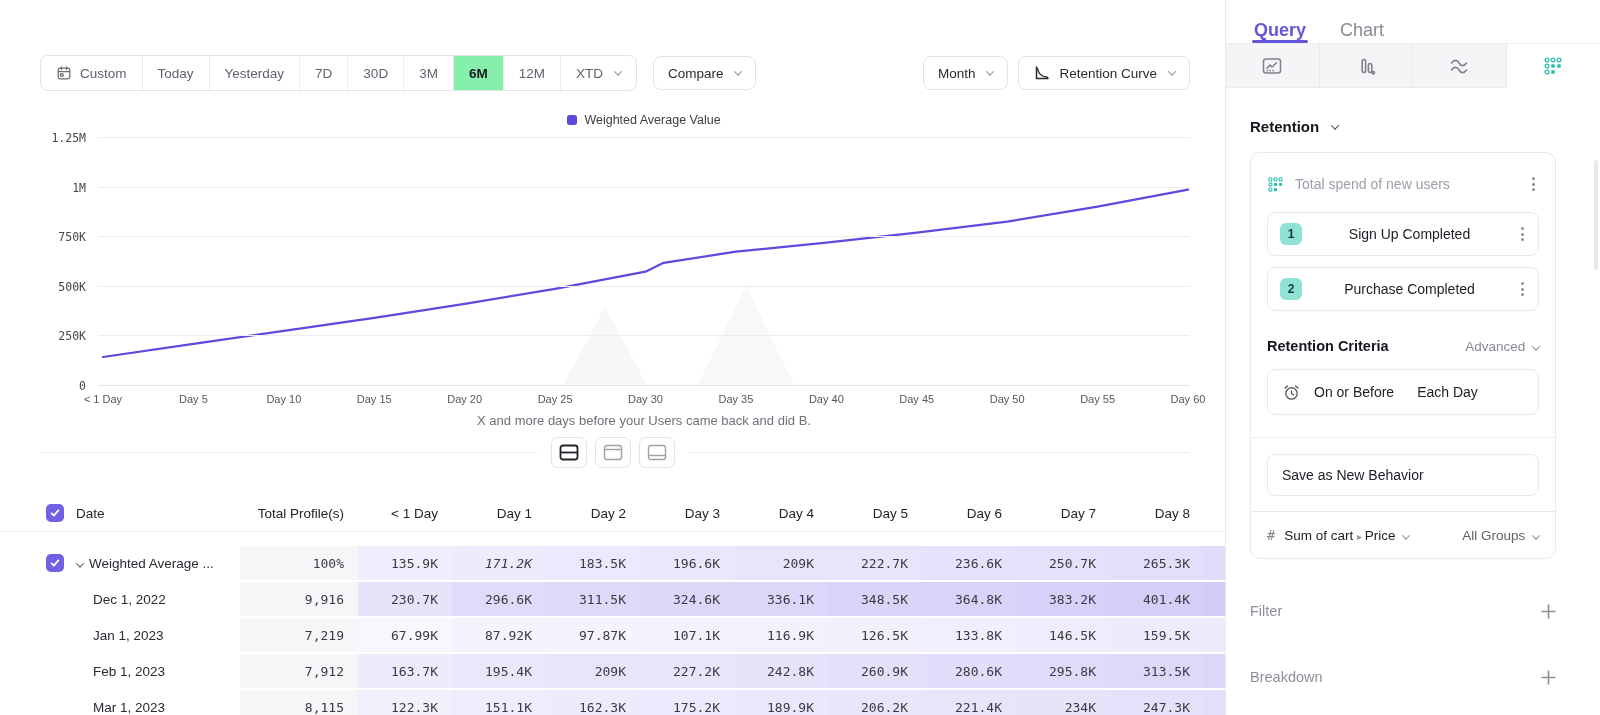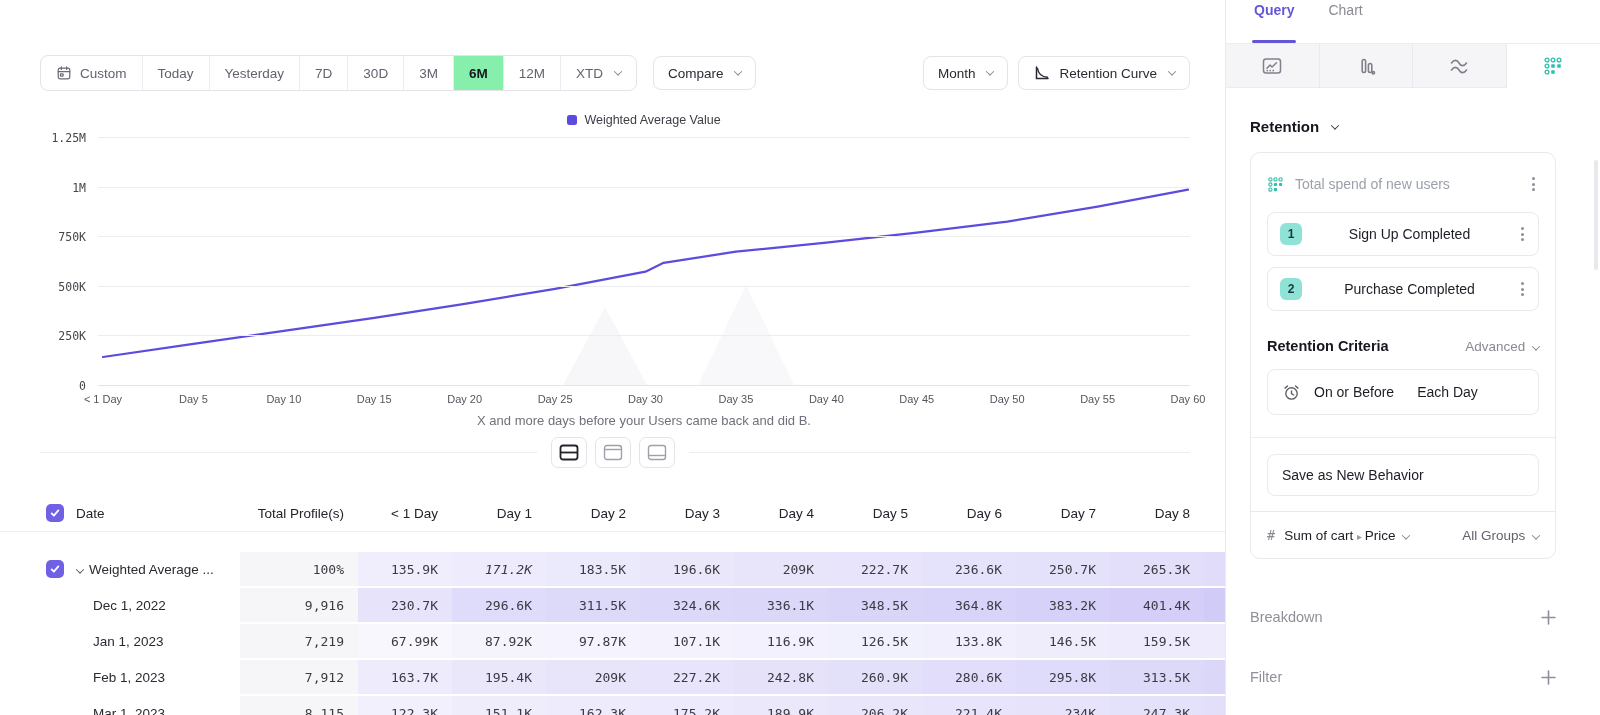--- a/index.html
+++ b/index.html
@@ -47,37 +47,37 @@
   .viewtoggle { position:absolute; top:437px; left:0; width:1225px; height:32px; }
   .vt-line { position:absolute; top:15px; left:40px; right:35px; border-top:1px solid #ececf1; }
   .vt-box { position:absolute; top:0; left:0; width:100%; display:flex; justify-content:center; }
   .vt-inner { display:flex; gap:8px; background:#fff; padding:0 14px; }
   .vt-btn { width:36px; height:31px; border:1px solid #e3e3e9; border-radius:7px; background:#fff;
     display:flex; align-items:center; justify-content:center; cursor:pointer; }
 
   
   .table { position:absolute; top:495px; left:0; width:1225px; }
   .trow { display:grid; grid-template-columns:240px 118px repeat(9,94px) 1fr; height:34px; margin-bottom:2px; }
-  .trow.head { height:37px; margin-bottom:20px; border-bottom:1px solid #ececf1; }
+  .trow.head { height:37px; margin-bottom:14px; border-bottom:1px solid #ececf1; }
   .hcell { display:flex; align-items:center; justify-content:flex-end; padding-right:14px;
     font-size:13.5px; font-weight:500; color:#23232b; }
   .hcell.date { justify-content:flex-start; padding-left:46px; gap:12px; }
   .num { display:flex; align-items:center; justify-content:flex-end; padding-right:14px;
     font-family:"DejaVu Sans Mono", monospace; font-size:13px; color:#3a3a42; }
   .total-cell { background:#f6f6f8; }
   .date-cell { display:flex; align-items:center; font-size:13.5px; color:#2a2a33; }
   .cb { width:18px; height:18px; border-radius:5px; background:#6f60e4; display:flex;
     align-items:center; justify-content:center; flex:none; cursor:pointer; }
   .expander { margin:0 6px 0 9px; cursor:pointer; }
   .expander .chev { border-color:#5a5a64; }
 
   
   .ptabs { display:flex; align-items:flex-end; height:44px; padding-left:28px; gap:34px;
     border-bottom:1px solid #ececf0; }
-  .ptab { position:relative; padding-bottom:25px; font-size:14px; color:#8a8a93; cursor:pointer; }
+  .ptab { position:relative; padding-bottom:2px; font-size:18px; color:#8a8a93; cursor:pointer; }
   .ptab.active { color:#6456d8; font-weight:bold; }
   .ptab.active::after { content:""; position:absolute; left:-2px; right:-2px; bottom:0;
     height:3px; border-radius:2px; background:#6456d8; }
   .icon-tabs { display:grid; grid-template-columns:repeat(4,1fr); height:44px; }
   .icon-tab { display:flex; align-items:center; justify-content:center; background:#f5f5f7;
     border-right:1px solid #e9e9ee; border-bottom:1px solid #ececf0; cursor:pointer; }
   .icon-tab:last-child { border-right:none; }
   .icon-tab.active { background:#fff; border-bottom:1px solid #fff; }
   .panel-body { padding:0 24px 0 24px; }
   .analysis { display:flex; align-items:center; gap:9px; margin-top:30px; font-size:15px;
@@ -494,29 +494,29 @@
             <span>Price</span>
             <span class="chev"></span>
           </span>
           <span class="qfoot-groups">
             <span>All Groups</span>
             <span class="chev"></span>
           </span>
         </div>
       </div>
 
+      <div class="section-row">
+        <span class="section-label">Filter</span>
+        <svg width="15" height="15" viewBox="0 0 14 14" fill="none" stroke="#8f8f99" stroke-width="1.5" stroke-linecap="round">
+            <path d="M7 1 V13 M1 7 H13"></path>
+          </svg>
+      </div>
       <div class="section-row" style="margin-top:50px">
         <span class="section-label">Breakdown</span>
         <svg width="15" height="15" viewBox="0 0 14 14" fill="none" stroke="#8f8f99" stroke-width="1.5" stroke-linecap="round">
             <path d="M7 1 V13 M1 7 H13"></path>
           </svg>
       </div>
-      <div class="section-row">
-        <span class="section-label">Filter</span>
-        <svg width="15" height="15" viewBox="0 0 14 14" fill="none" stroke="#8f8f99" stroke-width="1.5" stroke-linecap="round">
-            <path d="M7 1 V13 M1 7 H13"></path>
-          </svg>
-      </div>
     </div>
 
     <div class="scroll-thumb"></div>
   </div>
 </div>
 
 </body></html>

